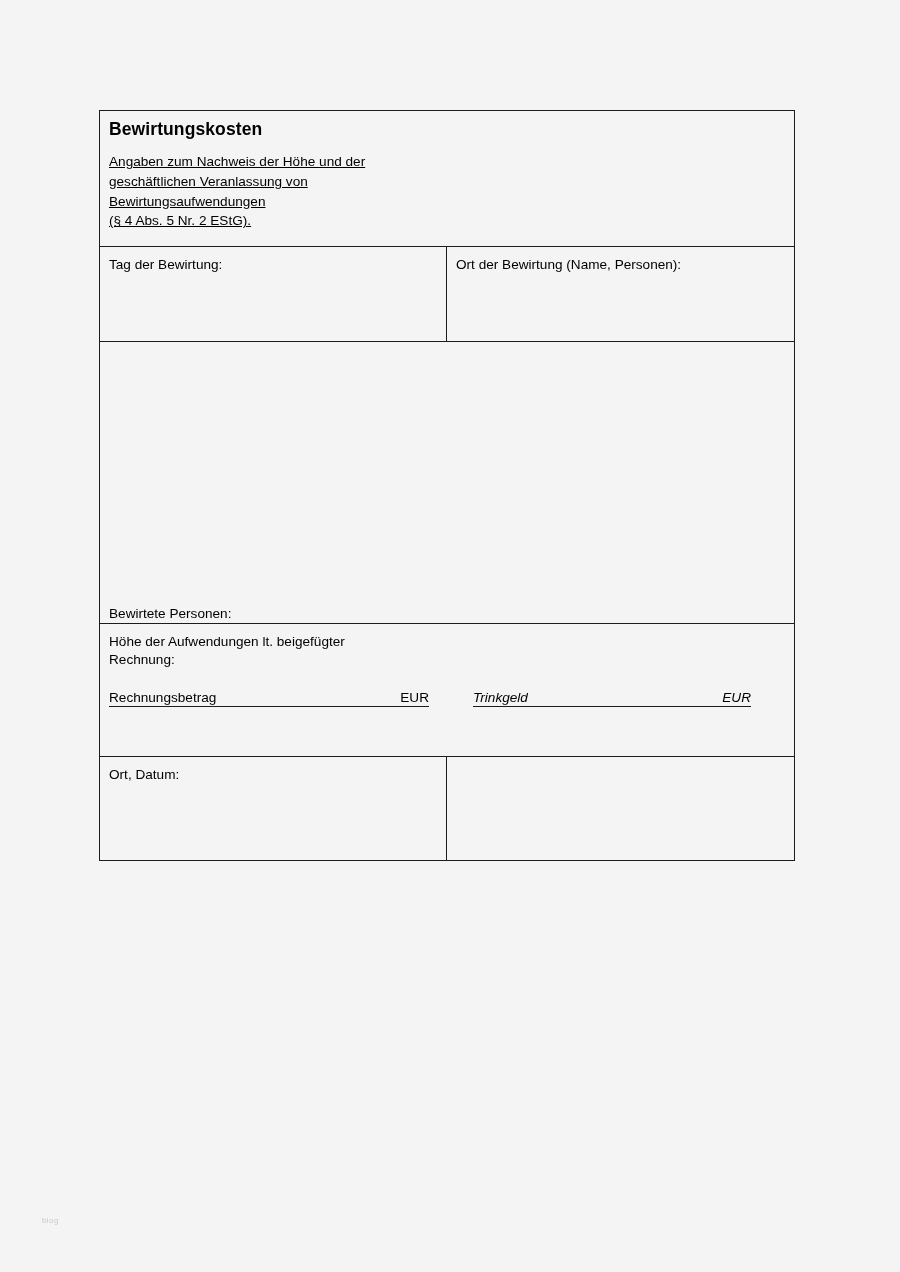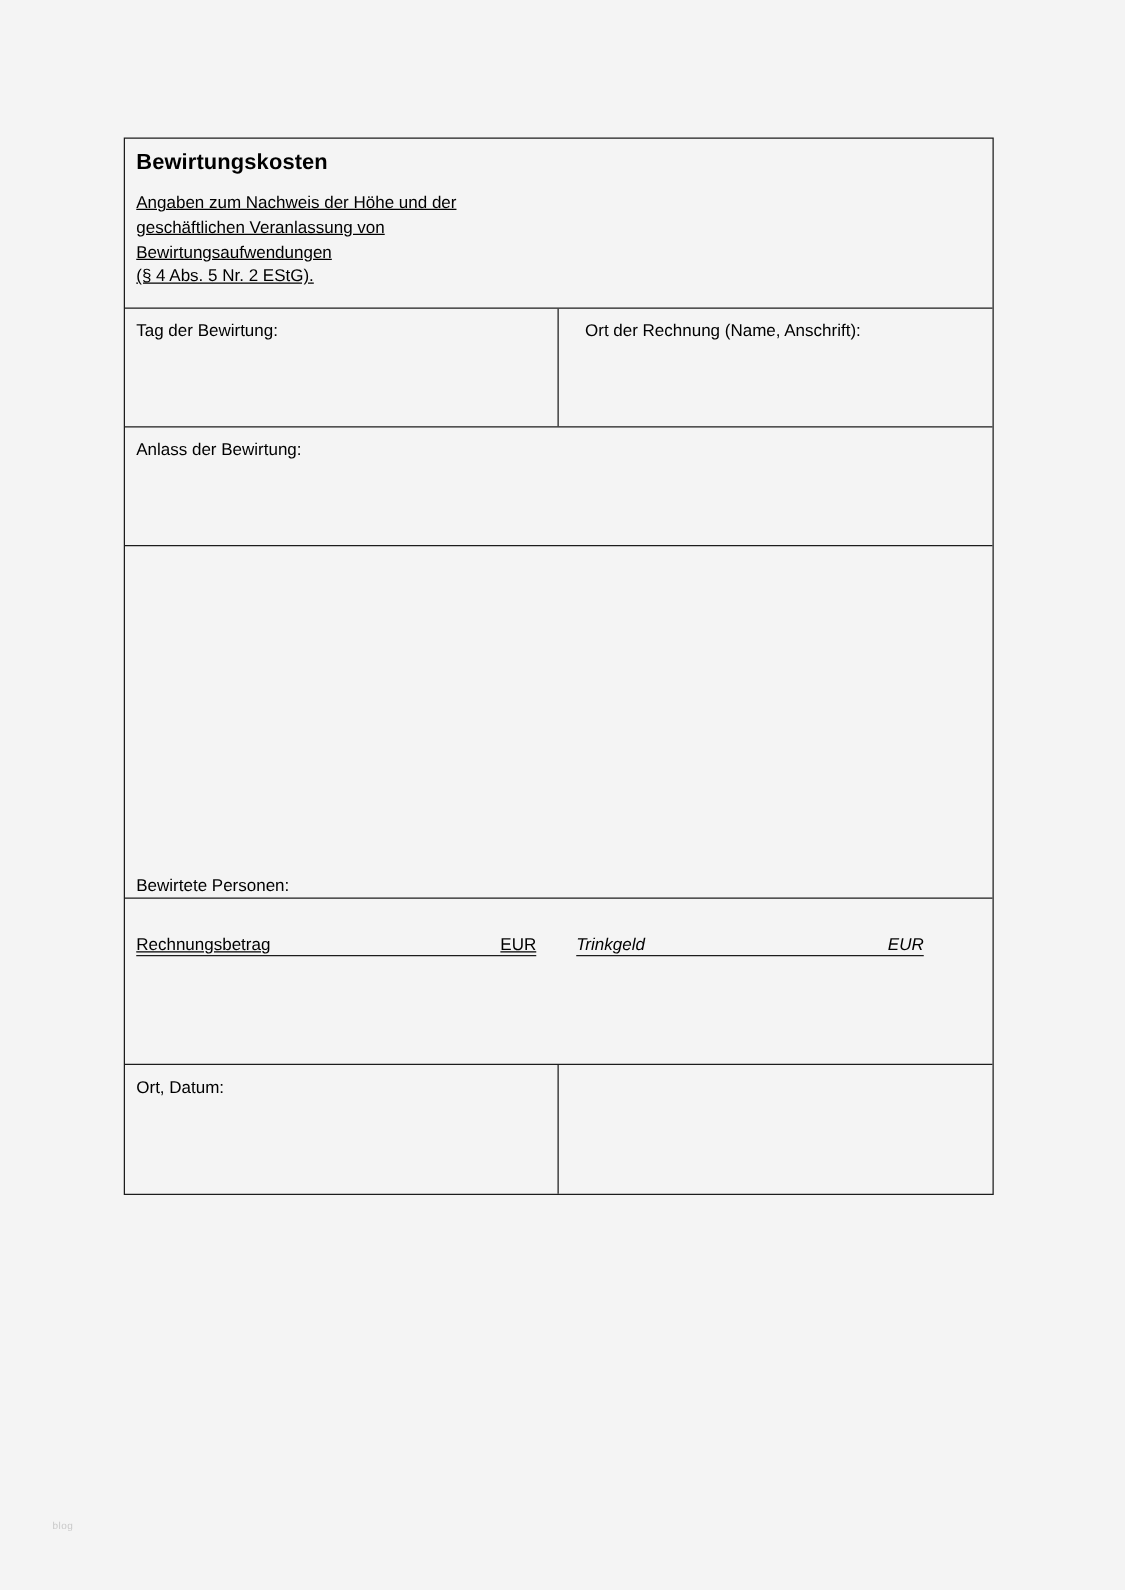--- a/index.html
+++ b/index.html
@@ -80,21 +80,21 @@
 
   .label {
     font-size: 13.6px;
     line-height: 1.35;
     margin: 0;
     white-space: pre-line;
   }
 
   
   .h-head   { height: 136px; }
-  .h-tag    { height: 95px; gap: 12px; }
+  .h-tag    { height: 95px; }
   .h-anlass { height: 95px; }
   .h-pers   { height: 282px; align-items: flex-end; }
   .h-hoehe  { height: 133px; }
   .h-sign   { height: 103px; }
 
   
   .amount-row {
     display: flex;
     margin-top: 20px;
   }
@@ -102,22 +102,21 @@
     display: flex;
     justify-content: space-between;
     align-items: flex-end;
     border-bottom: 1.2px solid #1c1c1c;
     font-size: 13.6px;
     padding-bottom: 1px;
     box-sizing: border-box;
   }
   .amount.first {
     width: 320px;
-    margin-right: 32px;
-    text-decoration: underline;
+    margin-right: 44px;
   }
   .amount.second {
     width: 278px;
     font-style: italic;
   }
   .amount .currency {
     padding-left: 20px;
   }
 
   .watermark {
@@ -146,41 +145,37 @@
 (§ 4 Abs. 5 Nr. 2 EStG).</p>
       </div>
     </div>
 
     <div class="row h-tag">
       <div class="cell split-left">
         <p class="label">Tag der Bewirtung:</p>
         <p class="label"></p>
       </div>
       <div class="cell split-right">
-        <p class="label">Ort der Rechnung (Name, Anschrift):</p>
+        <p class="label">Ort der Bewirtung (Name, Personen):</p>
         <p class="label"></p>
       </div>
     </div>
 
-    <div class="row h-anlass">
-      <div class="cell full">
-        <p class="label">Anlass der Bewirtung:</p>
-        <p class="label"></p>
-      </div>
-    </div>
 
     <div class="row h-pers">
       <div class="cell full">
         <p class="label">Bewirtete Personen:</p>
         <p class="label"></p>
       </div>
     </div>
 
     <div class="row h-hoehe">
       <div class="cell full">
+        <p class="label">Höhe der Aufwendungen lt. beigefügter
+Rechnung:</p>
         <div class="amount-row">
           <div class="amount first">
             <span>Rechnungsbetrag</span>
             <span class="currency">EUR</span>
           </div>
           <div class="amount second">
             <span>Trinkgeld</span>
             <span class="currency">EUR</span>
           </div>
         </div>

